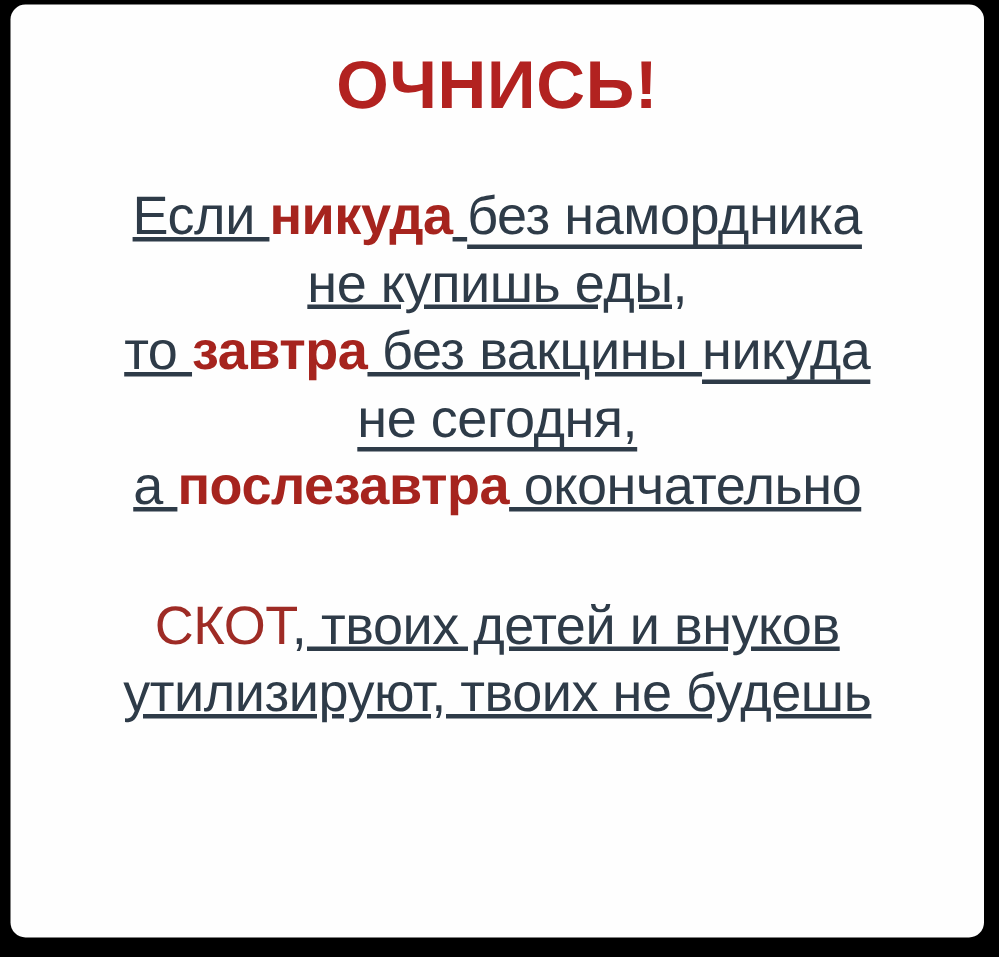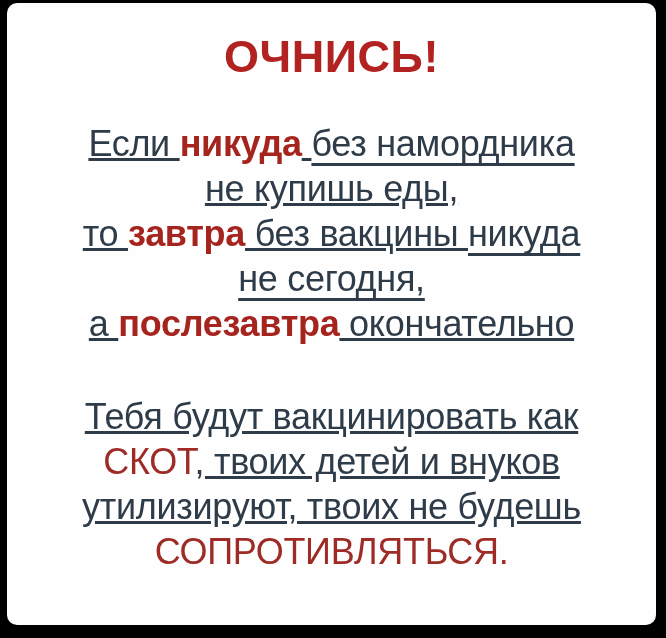--- a/index.html
+++ b/index.html
@@ -54,18 +54,16 @@
 <div class="sheet">
   <h1 class="title">ОЧНИСЬ!</h1>
   <div class="para para-1">
       <span class="line"><span class="s-dark">Если </span><span class="s-red-bold">никуда</span><span class="s-dark"> </span><span class="s-dark s-underline">без намордника</span></span>
       <span class="line"><span class="s-dark">не купишь еды,</span></span>
       <span class="line"><span class="s-dark">то </span><span class="s-red-bold">завтра</span><span class="s-dark"> без вакцины </span><span class="s-dark s-underline">никуда</span></span>
       <span class="line"><span class="s-dark s-underline">не сегодня,</span></span>
       <span class="line"><span class="s-dark">а </span><span class="s-red-bold">послезавтра</span><span class="s-dark"> окончательно</span></span>
     </div>
   <div class="para para-2">
-      <span class="line"><span class="s-dark">Тебя будут вакцинировать как</span></span>
       <span class="line"><span class="s-red">СКОТ</span><span class="s-dark">, твоих детей и внуков</span></span>
       <span class="line"><span class="s-dark">утилизируют, твоих не будешь</span></span>
-      <span class="line"><span class="s-red">СОПРОТИВЛЯТЬСЯ.</span></span>
     </div>
 </div>
 
 </body></html>

